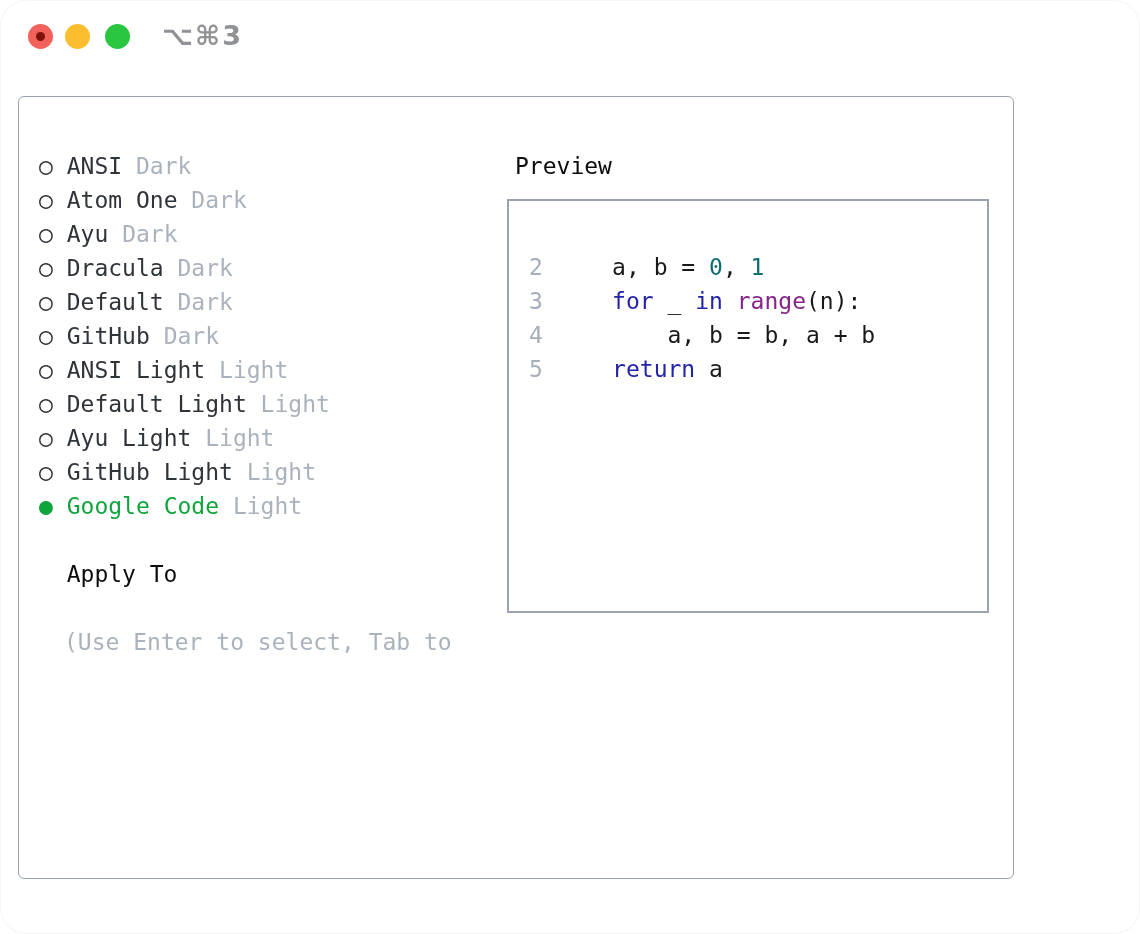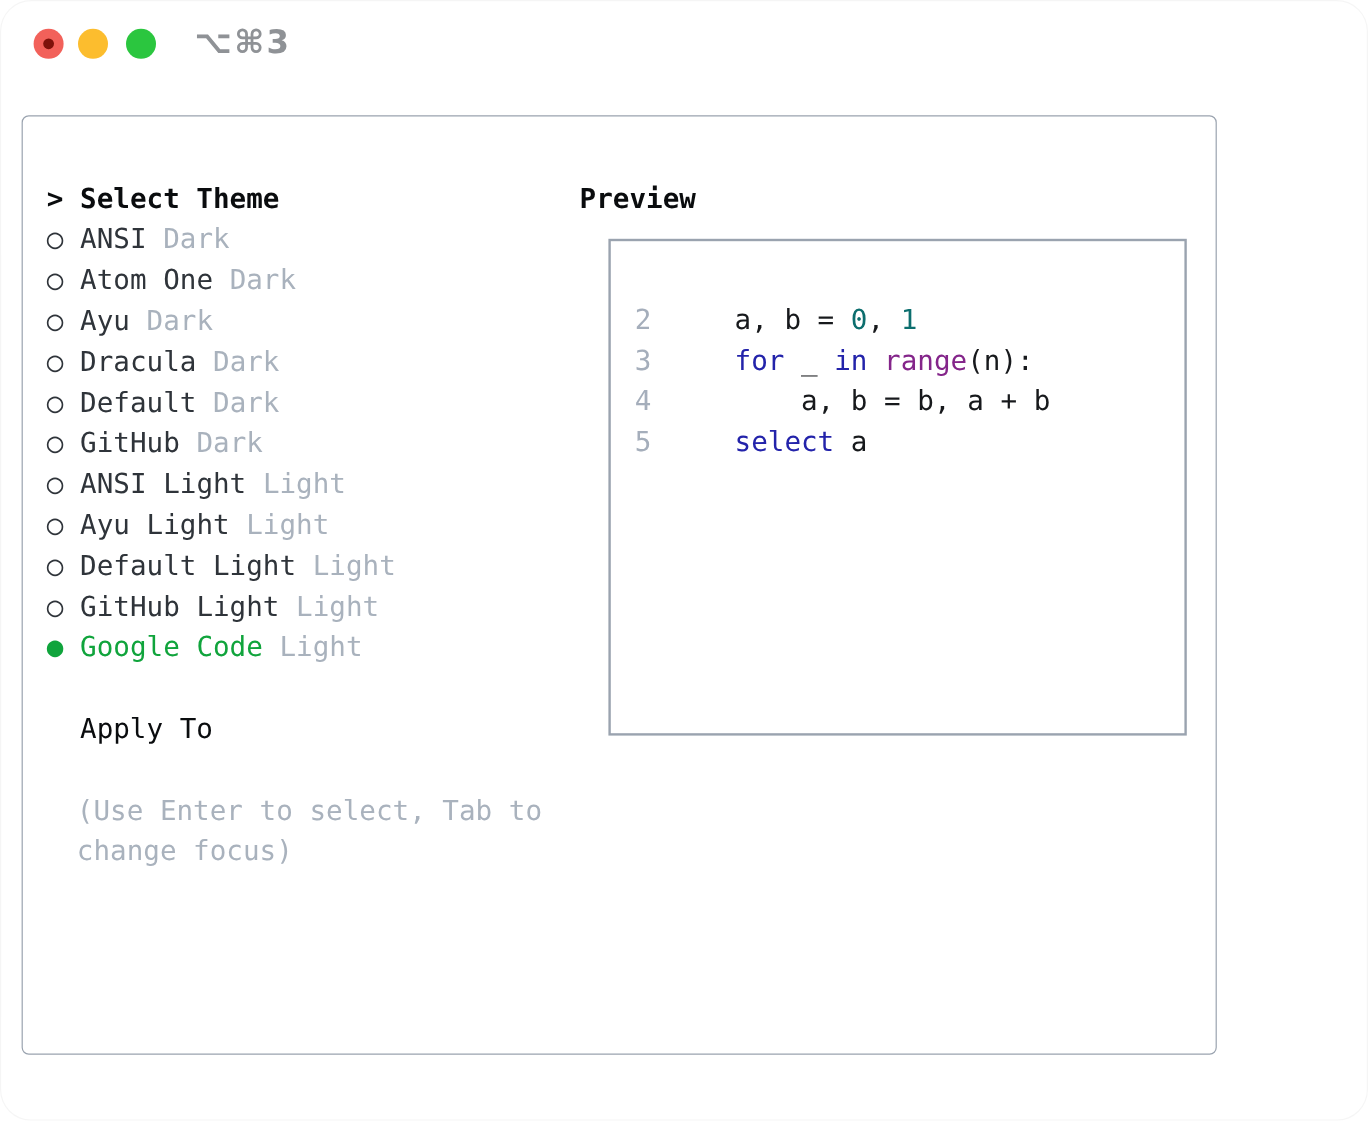--- a/index.html
+++ b/index.html
@@ -44,21 +44,21 @@
   .header-title{padding-left:1ch;}
   .cursor{color:var(--header-black);font-weight:700;}
   .bullet{color:var(--text-dark);}
   .bullet.sel{color:var(--green-selected);}
   .name{color:var(--text-dark);}
   .name.sel{color:var(--green-selected);}
   .variant{color:var(--text-muted);}
   .apply-header{color:var(--header-black);padding-left:2ch;}
   .help{color:var(--text-muted);margin-left:25px;}
   
-  .preview-title{position:absolute;left:464px;top:52px;font-weight:700;color:var(--header-black);}
+  .preview-title{position:absolute;left:496px;top:52px;font-weight:400;color:var(--header-black);}
   .preview-box{
     position:absolute;left:488px;top:102px;width:478px;height:410px;
     border:2px solid var(--border-gray);background:#fff;
   }
   .code-flow{position:absolute;left:20px;top:49px;}
   .ln{color:var(--line-number);}
   .tok-plain{color:var(--code-plain);}
   .tok-kwd{color:var(--code-kwd);}
   .tok-fn{color:var(--code-fn);}
   .tok-lit{color:var(--code-lit);}
@@ -74,50 +74,48 @@
   <span class="dot red">
     <span class="inner-dot"></span>
   </span>
   <span class="dot yellow"></span>
   <span class="dot green"></span>
   <span class="win-title">⌥⌘3</span>
 
   <div class="panel">
 
     <div class="left-flow">
-      <div class="row header-row"><span class="cursor">&gt;</span><span class="header-title">Select Theme</span></div>
       <div id="theme-list">
           <div class="row theme-row"><span class="bullet">○</span> <span class="name">ANSI</span> <span class="variant">Dark</span></div>
           <div class="row theme-row"><span class="bullet">○</span> <span class="name">Atom One</span> <span class="variant">Dark</span></div>
           <div class="row theme-row"><span class="bullet">○</span> <span class="name">Ayu</span> <span class="variant">Dark</span></div>
           <div class="row theme-row"><span class="bullet">○</span> <span class="name">Dracula</span> <span class="variant">Dark</span></div>
           <div class="row theme-row"><span class="bullet">○</span> <span class="name">Default</span> <span class="variant">Dark</span></div>
           <div class="row theme-row"><span class="bullet">○</span> <span class="name">GitHub</span> <span class="variant">Dark</span></div>
           <div class="row theme-row"><span class="bullet">○</span> <span class="name">ANSI Light</span> <span class="variant">Light</span></div>
+          <div class="row theme-row"><span class="bullet">○</span> <span class="name">Default Light</span> <span class="variant">Light</span></div>
           <div class="row theme-row"><span class="bullet">○</span> <span class="name">Ayu Light</span> <span class="variant">Light</span></div>
-          <div class="row theme-row"><span class="bullet">○</span> <span class="name">Default Light</span> <span class="variant">Light</span></div>
           <div class="row theme-row"><span class="bullet">○</span> <span class="name">GitHub Light</span> <span class="variant">Light</span></div>
           <div class="row theme-row"><span class="bullet sel">●</span> <span class="name sel">Google Code</span> <span class="variant">Light</span></div>
         </div>
       <div class="row spacer"></div>
       <div class="row apply-header">Apply To</div>
       <div class="row spacer"></div>
       <div class="help">
         <div class="row">(Use Enter to select, Tab to</div>
-        <div class="row">change focus)</div>
       </div>
     </div>
 
     <div class="row preview-title">Preview</div>
     <div class="preview-box">
       <div class="code-flow">
         <div id="code-lines">
             <div class="row code-row"><span class="ln">2</span> <span class="tok-plain">    a, b = </span><span class="tok-lit">0</span><span class="tok-plain">, </span><span class="tok-lit">1</span></div>
             <div class="row code-row"><span class="ln">3</span> <span class="tok-plain">    </span><span class="tok-kwd">for</span><span class="tok-plain"> _ </span><span class="tok-kwd">in</span><span class="tok-plain"> </span><span class="tok-fn">range</span><span class="tok-plain">(n):</span></div>
             <div class="row code-row"><span class="ln">4</span> <span class="tok-plain">        a, b = b, a + b</span></div>
-            <div class="row code-row"><span class="ln">5</span> <span class="tok-plain">    </span><span class="tok-kwd">select</span><span class="tok-plain"> a</span></div>
+            <div class="row code-row"><span class="ln">5</span> <span class="tok-plain">    </span><span class="tok-kwd">return</span><span class="tok-plain"> a</span></div>
           </div>
         <div class="row spacer"></div>
       </div>
     </div>
 
   </div>
 </div>
 
 </body></html>

